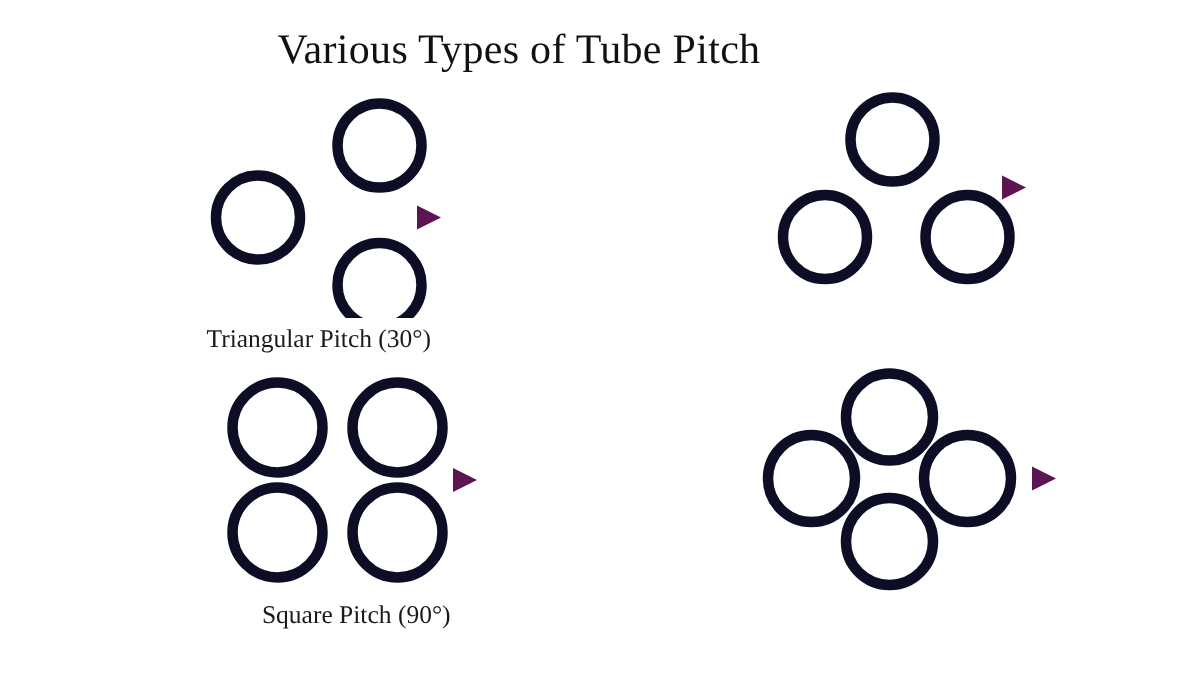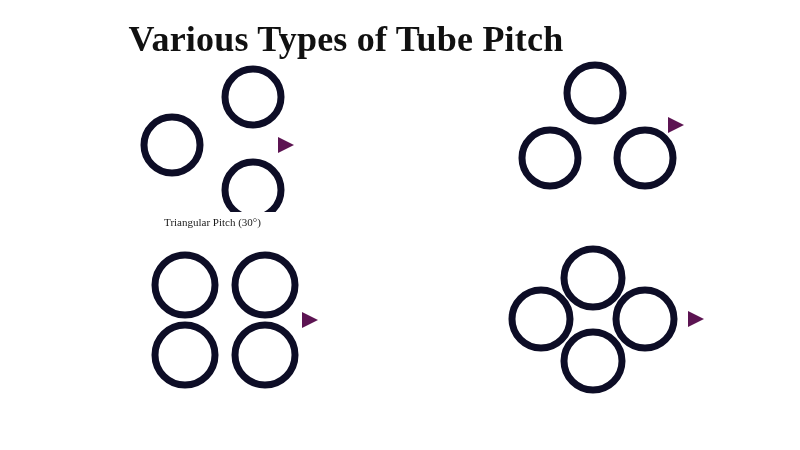--- a/index.html
+++ b/index.html
@@ -20,37 +20,37 @@
     height: 450px;
     background: #ffffff;
   }
   #title {
     position: absolute;
     left: 0;
     top: 18px;
     width: 692px;
     text-align: center;
     font-family: "Liberation Serif", "DejaVu Serif", serif;
-    font-size: 36px;
-    font-weight: 700;
+    font-size: 28px;
+    font-weight: 400;
     color: #111111;
     letter-spacing: 0.2px;
     white-space: nowrap;
   }
   .panel {
     position: absolute;
   }
   .panel-svg {
     display: block;
   }
   .panel-caption {
     position: absolute;
     text-align: center;
     font-family: "Liberation Serif", "DejaVu Serif", serif;
-    font-size: 11px;
+    font-size: 17px;
     font-weight: 400;
     color: #1a1a1a;
     white-space: nowrap;
   }
   
   #panel-triangular          { left: 95px;  top: 52px;  width: 220px; height: 160px; }
   #panel-rotated-triangular  { left: 490px; top: 52px;  width: 220px; height: 160px; }
   #panel-square              { left: 120px; top: 245px; width: 220px; height: 145px; }
   #panel-rotated-square      { left: 490px; top: 245px; width: 230px; height: 145px; }
 
@@ -110,20 +110,21 @@
         </linearGradient>
       </defs>
       <line x1="10" y1="75" x2="184" y2="75" stroke="url(#arrowGrad3)" stroke-width="6"></line>
       <polygon points="182,67 198,75 182,83" fill="#5c1452"></polygon>
       <circle cx="65" cy="40" r="30" fill="none" stroke="#0d0d26" stroke-width="7"></circle>
       <circle cx="145" cy="40" r="30" fill="none" stroke="#0d0d26" stroke-width="7"></circle>
       <circle cx="65" cy="110" r="30" fill="none" stroke="#0d0d26" stroke-width="7"></circle>
       <circle cx="145" cy="110" r="30" fill="none" stroke="#0d0d26" stroke-width="7"></circle>
     </svg>
   </div>
+  <div class="panel-caption" id="caption-square">Square Pitch (90°)</div>
 
   <div class="panel" id="panel-rotated-square">
     <svg class="panel-svg" width="230" height="150" viewBox="0 0 230 150">
       <defs>
         <linearGradient id="arrowGrad4" x1="0" y1="0" x2="0" y2="1">
           <stop offset="0%" stop-color="#2d0a3d"></stop>
           <stop offset="45%" stop-color="#7b1f6a"></stop>
           <stop offset="100%" stop-color="#2d0a3d"></stop>
         </linearGradient>
       </defs>

